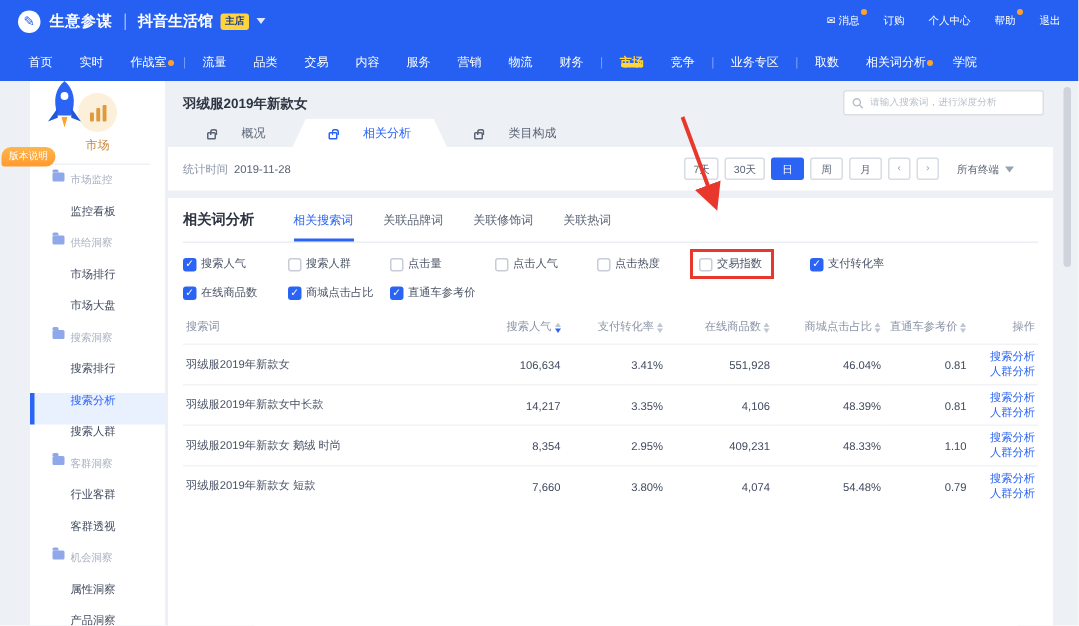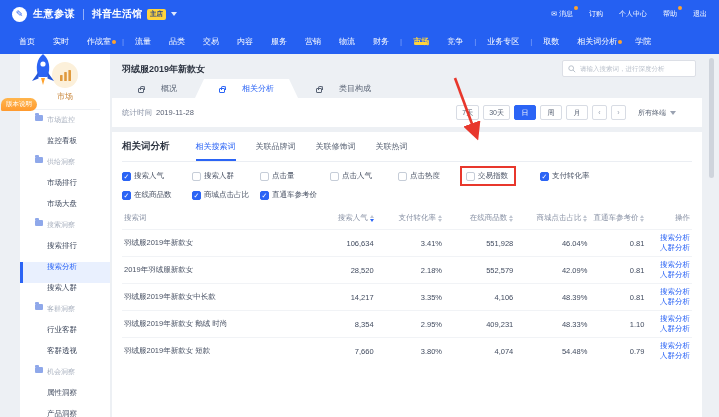--- a/index.html
+++ b/index.html
@@ -494,32 +494,20 @@
             <td>3.41%</td>
             <td>551,928</td>
             <td>46.04%</td>
             <td>0.81</td>
             <td>
               <a class="act-link">搜索分析</a>
               <a class="act-link">人群分析</a>
             </td>
           </tr>
 
-          <tr>
-            <td class="c-word">2019年羽绒服新款女</td>
-            <td>28,520</td>
-            <td>2.18%</td>
-            <td>552,579</td>
-            <td>42.09%</td>
-            <td>0.81</td>
-            <td>
-              <a class="act-link">搜索分析</a>
-              <a class="act-link">人群分析</a>
-            </td>
-          </tr>
 
           <tr>
             <td class="c-word">羽绒服2019年新款女中长款</td>
             <td>14,217</td>
             <td>3.35%</td>
             <td>4,106</td>
             <td>48.39%</td>
             <td>0.81</td>
             <td>
               <a class="act-link">搜索分析</a>

